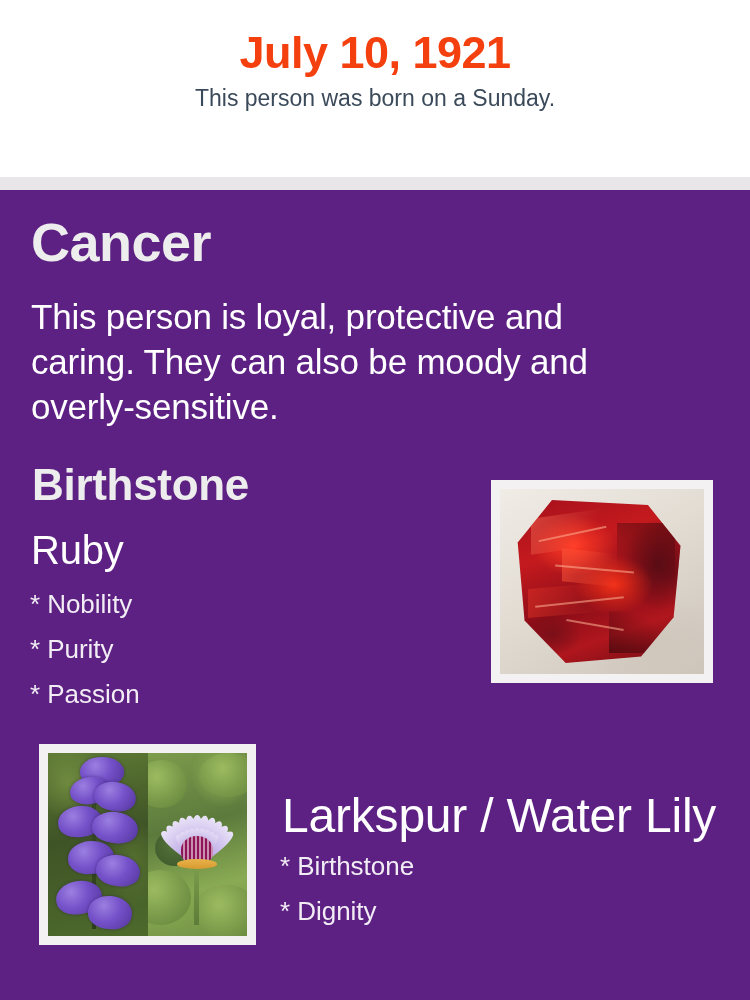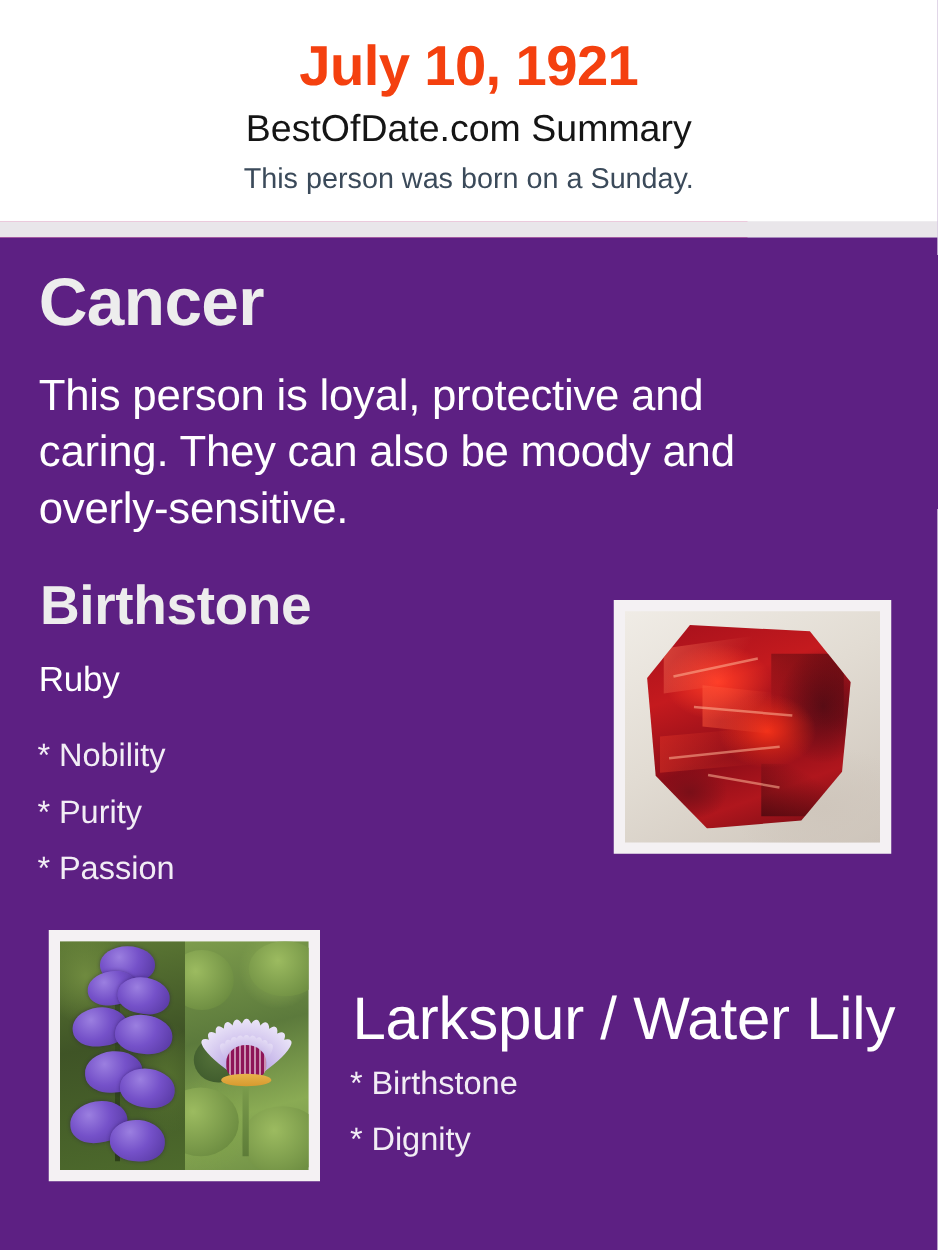--- a/index.html
+++ b/index.html
@@ -2,21 +2,21 @@
 <html><head>
 <meta charset="utf-8">
 <style>
   * { margin:0; padding:0; box-sizing:border-box; }
   html, body {
     width:750px; height:1000px;
     font-family:"Liberation Sans", sans-serif;
     background:#ffffff;
     overflow:hidden;
   }
-  #page { position:relative; width:598px; height:1000px; background:#ec4899; }
+  #page { position:relative; width:598px; height:1000px; background:#22c55e; }
 
   
   #header {
     position:absolute; left:0; top:0; width:750px; height:177px;
     background:#ffffff; text-align:center;
   }
   #date-title {
     font-size:45px; font-weight:bold; color:#F4400F;
     letter-spacing:-0.5px; line-height:1; padding-top:30px;
     font-family:"Liberation Sans", sans-serif;
@@ -53,21 +53,21 @@
   }
 
   
   #birthstone-heading {
     position:absolute; left:32px; top:273px;
     font-size:44px; font-weight:bold; color:#EDEDED;
     letter-spacing:-0.3px; line-height:1;
   }
   #birthstone-name {
     position:absolute; left:31px; top:340px;
-    font-size:28px; font-weight:400; color:#FFFFFF;
+    font-size:40px; font-weight:400; color:#FFFFFF;
     line-height:1; letter-spacing:-0.2px;
   }
   #birthstone-traits {
     position:absolute; left:30px; top:392px;
   }
   .trait {
     font-size:26px; font-weight:400; color:#F2EDF5;
     line-height:45px; white-space:nowrap;
   }
   .trait .star { margin-right:7px; }
@@ -211,21 +211,20 @@
     background:linear-gradient(180deg, #e8b34a, #d79a2f);
   }
 </style>
 </head>
 <body>
 
 <div id="page">
 
   <div id="header">
     <div id="date-title">July 10, 1921</div>
-    <div id="site-summary">BestOfDate.com Summary</div>
     <div id="born-line">This person was born on a Sunday.</div>
   </div>
   <div id="divider"></div>
 
   <div id="main">
 
     <div id="zodiac-name">Cancer</div>
     <div id="zodiac-desc">This person is loyal, protective and caring. They can also be moody and overly-sensitive.</div>
 
     <div id="birthstone-heading">Birthstone</div>

